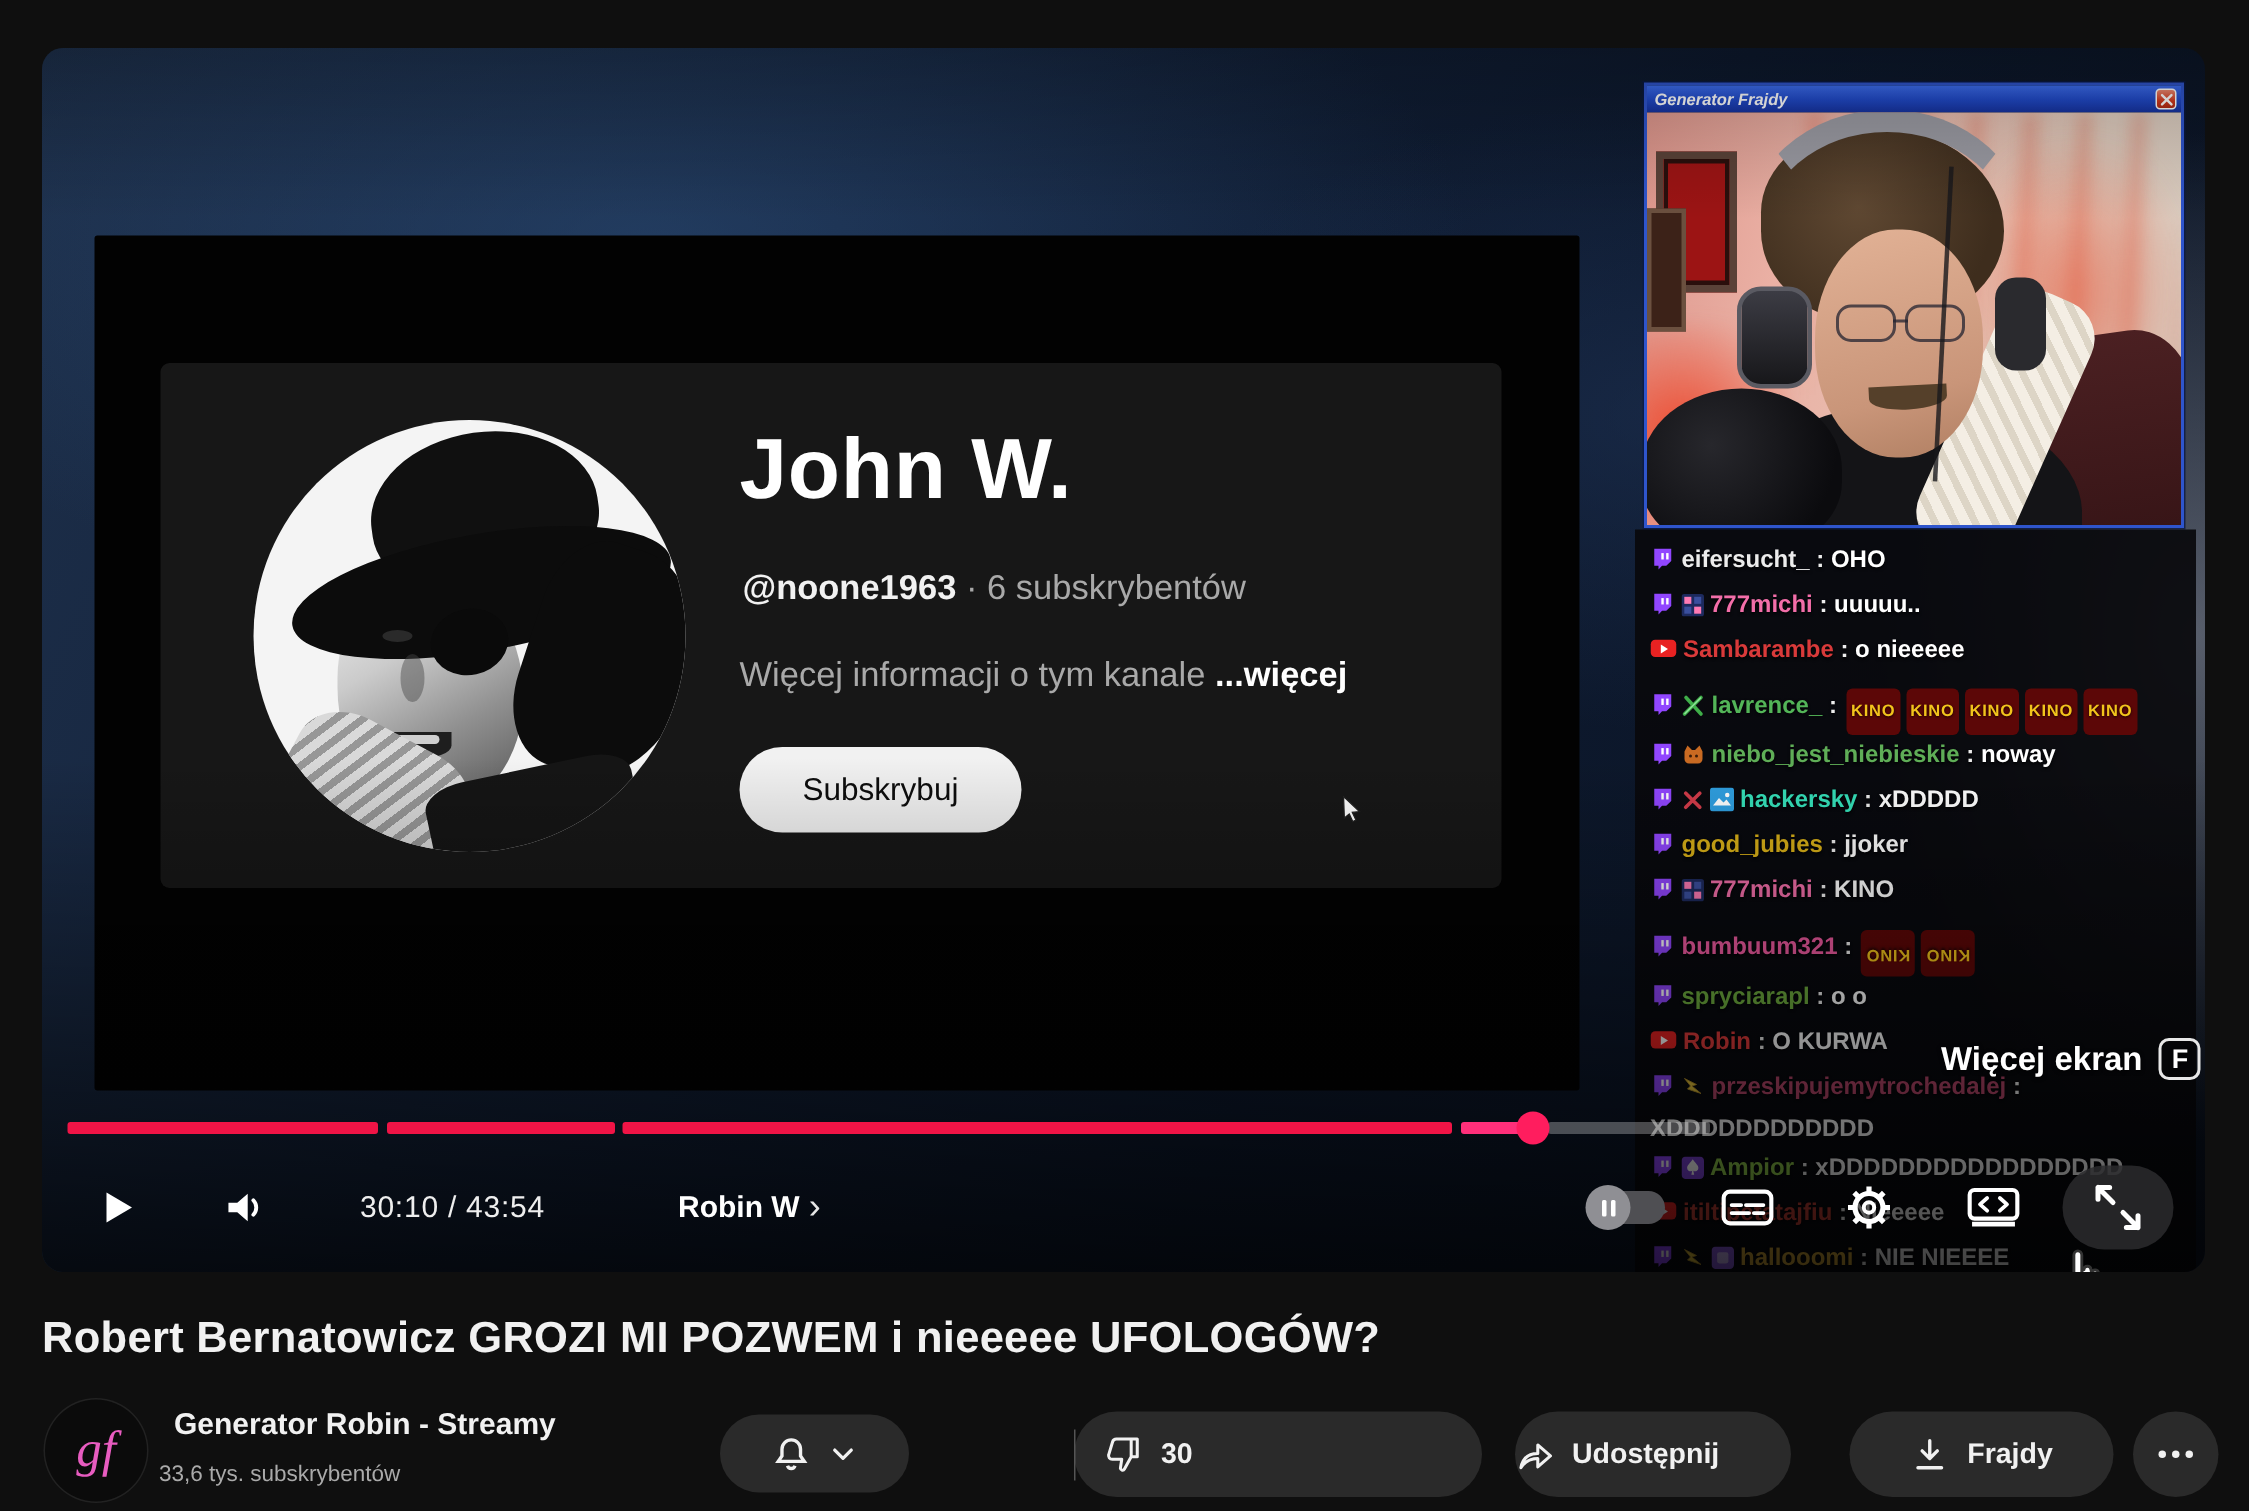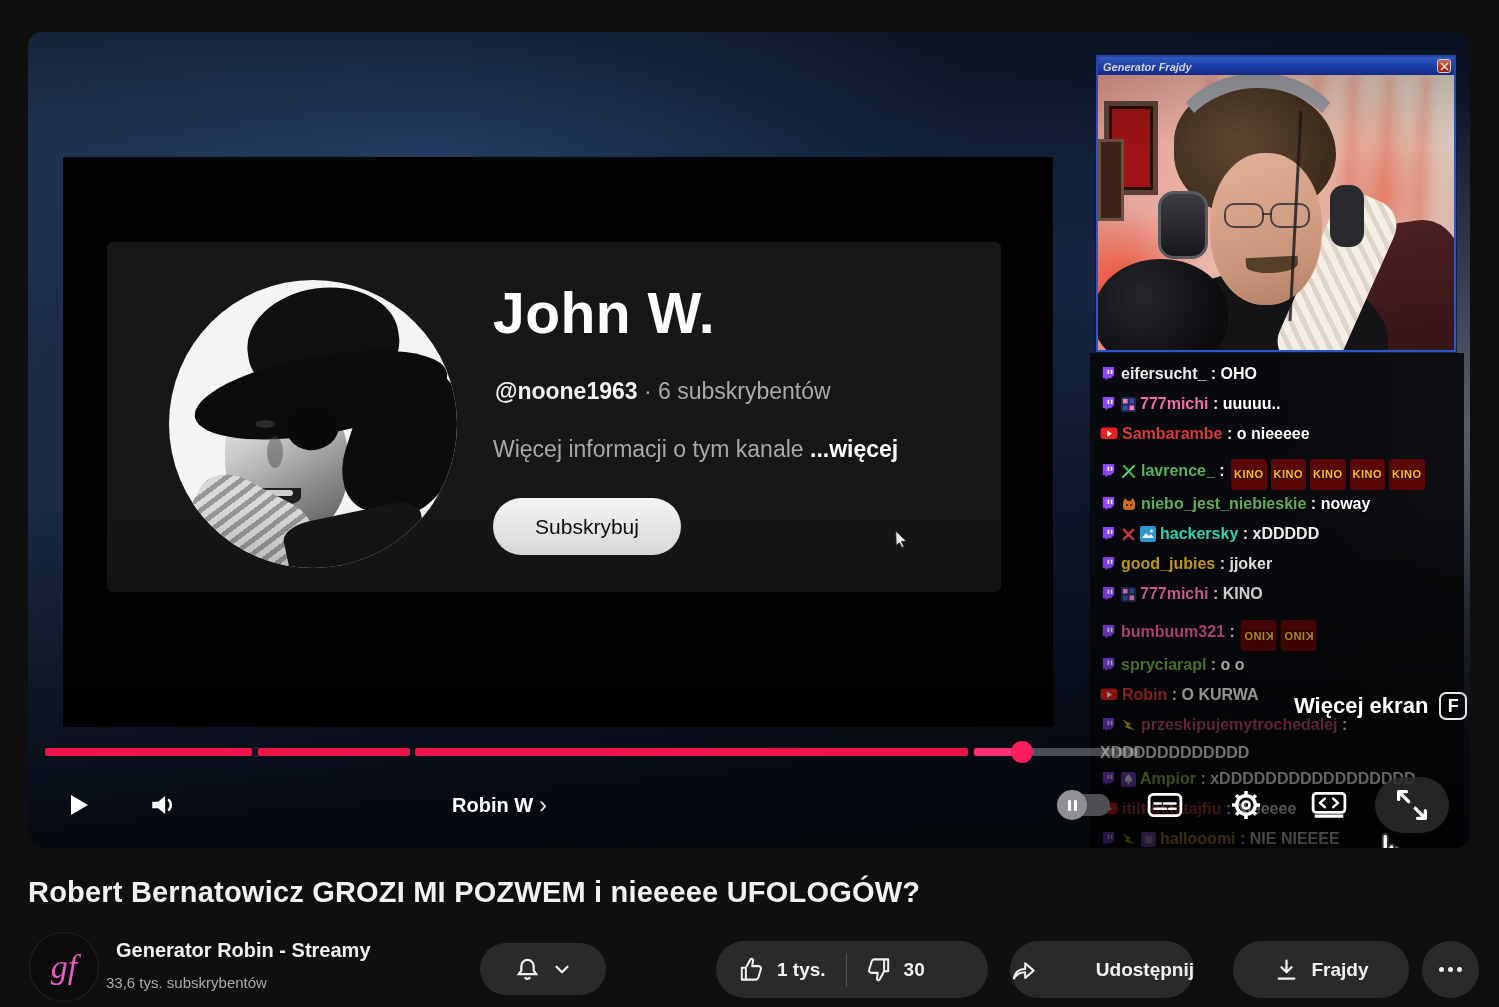--- a/index.html
+++ b/index.html
@@ -152,21 +152,21 @@
     color:#e85cc0; font-size:34px; font-style:italic; font-family:"Liberation Serif", serif; }
   .ch-name { position:absolute; left:116px; top:939px; color:#f1f1f1; font-size:20px; font-weight:bold; }
   .ch-subs { position:absolute; left:106px; top:974px; color:#aaa; font-size:15px; }
   .pill { position:absolute; top:941px; height:57px; border-radius:29px; background:#2a2a2a;
     display:flex; align-items:center; color:#f1f1f1; font-size:19px; font-weight:600; }
   .bell-pill { left:480px; top:943px; height:52px; width:126px; border-radius:26px; justify-content:center; gap:10px; }
   .like-pill { left:716px; width:272px; }
   .like-half { display:flex; align-items:center; padding:0 20px 0 22px; gap:12px; height:100%; }
   .dislike-half { display:flex; align-items:center; padding:0 22px 0 18px; gap:12px; height:100%; }
   .pill-divider { width:1px; height:34px; background:#555; }
-  .share-pill { left:1010px; width:184px; justify-content:space-between; }
+  .share-pill { left:1010px; width:184px; justify-content:flex-start; gap:11px; }
   .download-pill { left:1233px; width:176px; justify-content:center; gap:11px; }
   .more-btn { left:1422px; width:57px; justify-content:center; gap:4px; }
   .more-btn i { width:5px; height:5px; border-radius:50%; background:#f1f1f1; }
 </style>
 </head>
 <body>
 
 <div class="player">
 
   <div class="inner-video">
@@ -365,20 +365,21 @@
       <svg viewBox="0 0 32 32" width="32" height="32">
           <path d="M9 6 v20 l17-10z" fill="#fff"></path>
         </svg>
     </div>
     <div class="ctl-btn" style="left:113px">
       <svg viewBox="0 0 28 28" width="30" height="30">
         <path d="M4 11 h5.5 l6.5-5.5 v17 l-6.5-5.5 H4z" fill="#fff"></path>
         <path d="M19.5 9.5 a6.5 6.5 0 0 1 0 9" stroke="#fff" stroke-width="2.4" fill="none" stroke-linecap="round"></path>
       </svg>
     </div>
+    <div class="time-display">30:10 / 43:54</div>
     <div class="chapter-btn">
       <span>Robin W</span>
       <span class="chapter-chev">›</span>
     </div>
     <div class="autoplay">
       <div class="autoplay-knob">
           <i></i>
           <i></i>
         </div>
     </div>
@@ -429,26 +430,20 @@
   <svg viewBox="0 0 24 24" width="27" height="27" fill="none" stroke="#f1f1f1" stroke-width="2">
     <path d="M12 3.5 a5.5 5.5 0 0 1 5.5 5.5 v4 l2.2 3.2 H4.3 L6.5 13 V9 A5.5 5.5 0 0 1 12 3.5z"></path>
     <path d="M9.8 18.8 a2.3 2.3 0 0 0 4.4 0"></path>
   </svg>
   <svg viewBox="0 0 24 24" width="22" height="22" fill="none" stroke="#f1f1f1" stroke-width="2.4" stroke-linecap="round" stroke-linejoin="round">
     <path d="M6 9.5 l6 6 6-6"></path>
   </svg>
 </div>
 
 <div class="pill like-pill">
-  <div class="like-half">
-    <svg viewBox="0 0 24 24" width="27" height="27" fill="none" stroke="#f1f1f1" stroke-width="1.8" stroke-linejoin="round">
-      <path d="M7 21 V10.5 M7 10.5 L11 3.2 c.6-1.1 2.3-.8 2.4.5 l-.8 5.3 h5.6 c1.5 0 2.6 1.4 2.1 2.8 l-2.3 7.6 c-.3 1-1.2 1.6-2.2 1.6 H7 M7 21 H3.4 V10.5 H7"></path>
-    </svg>
-    <span>1 tys.</span>
-  </div>
   <div class="pill-divider"></div>
   <div class="dislike-half">
     <svg viewBox="0 0 24 24" width="27" height="27" fill="none" stroke="#f1f1f1" stroke-width="1.8" stroke-linejoin="round">
       <path d="M17 3 v10.5 M17 13.5 L13 20.8 c-.6 1.1-2.3.8-2.4-.5 l.8-5.3 H5.8 c-1.5 0-2.6-1.4-2.1-2.8 l2.3-7.6 C6.3 3.6 7.2 3 8.2 3 H17 M17 3 h3.6 v10.5 H17"></path>
     </svg>
     <span>30</span>
   </div>
 </div>
 
 <div class="pill share-pill">

